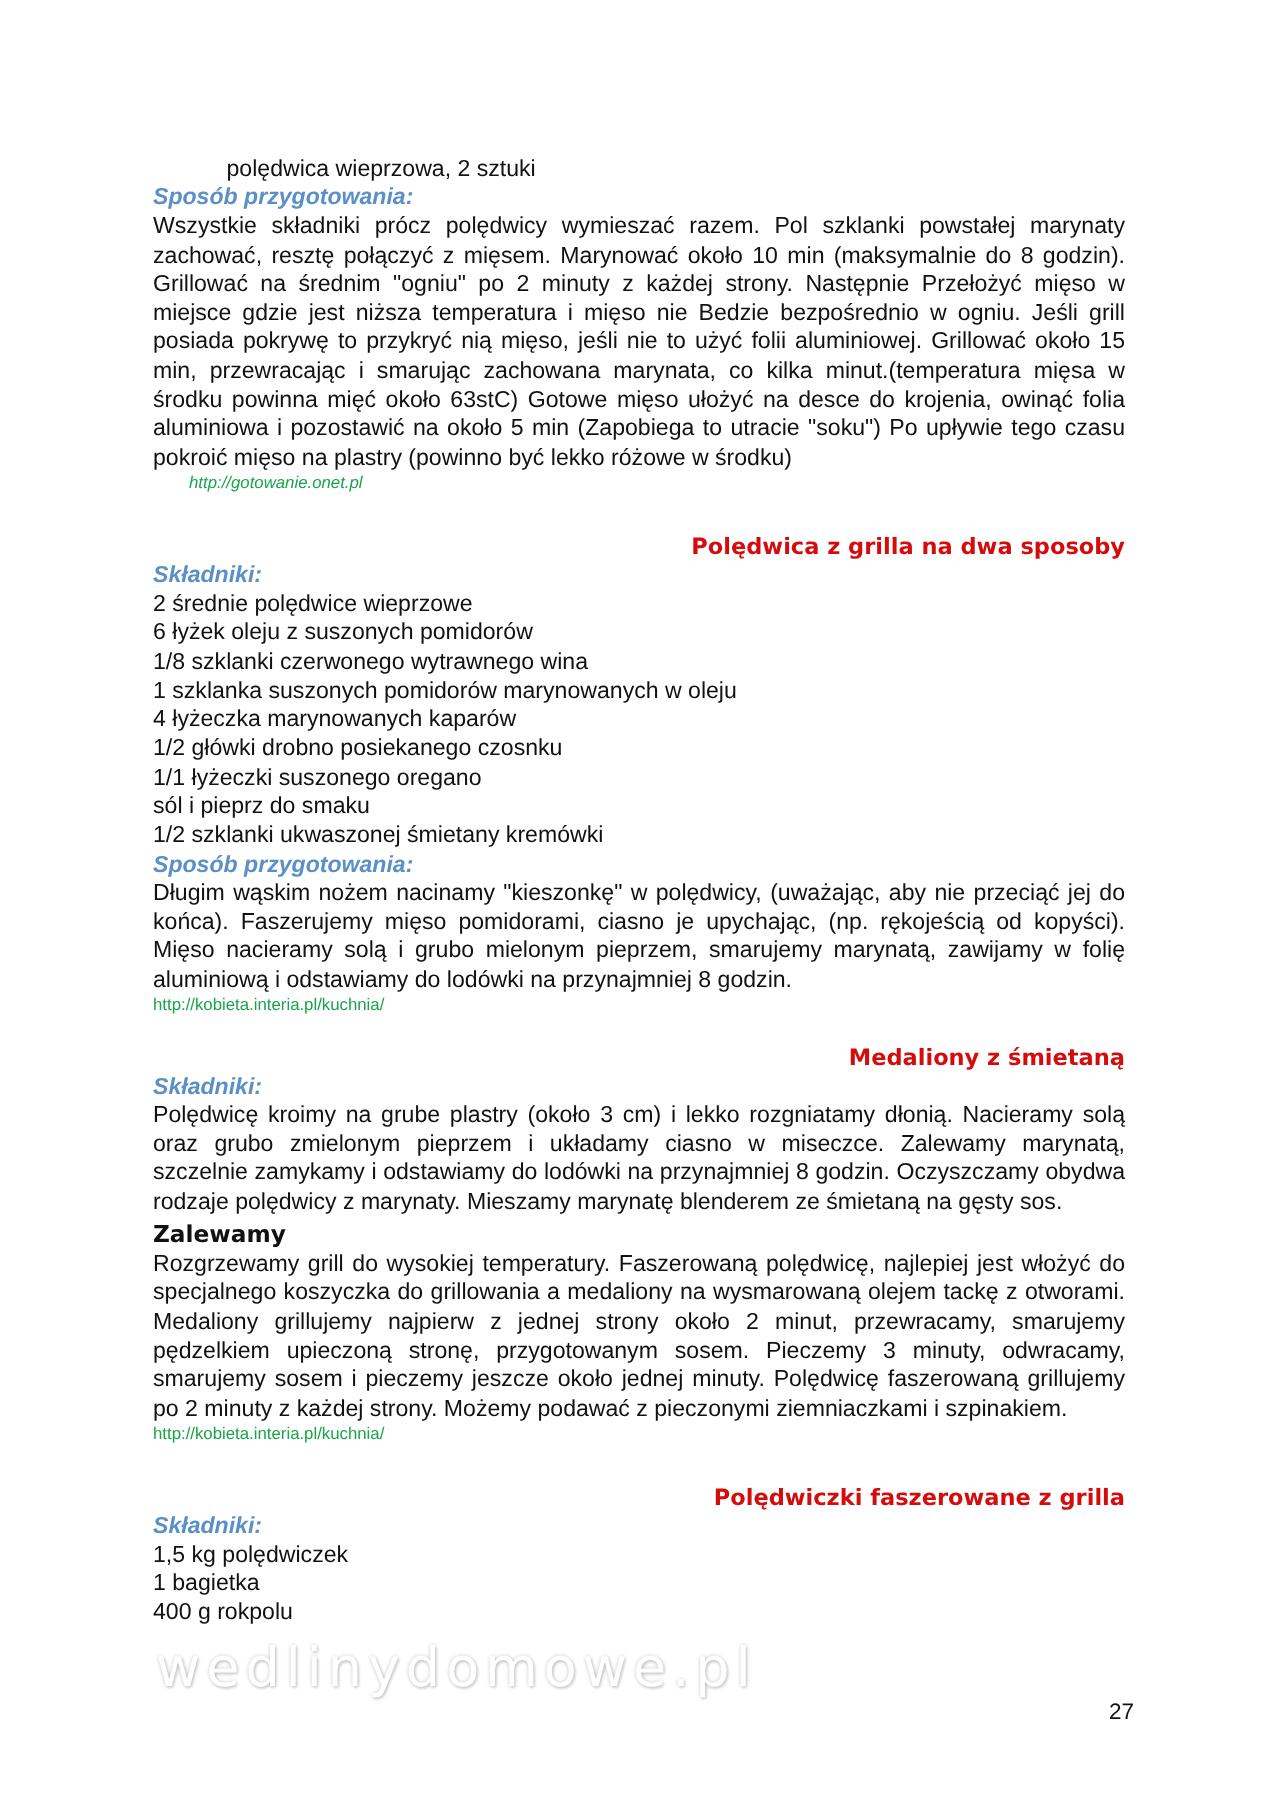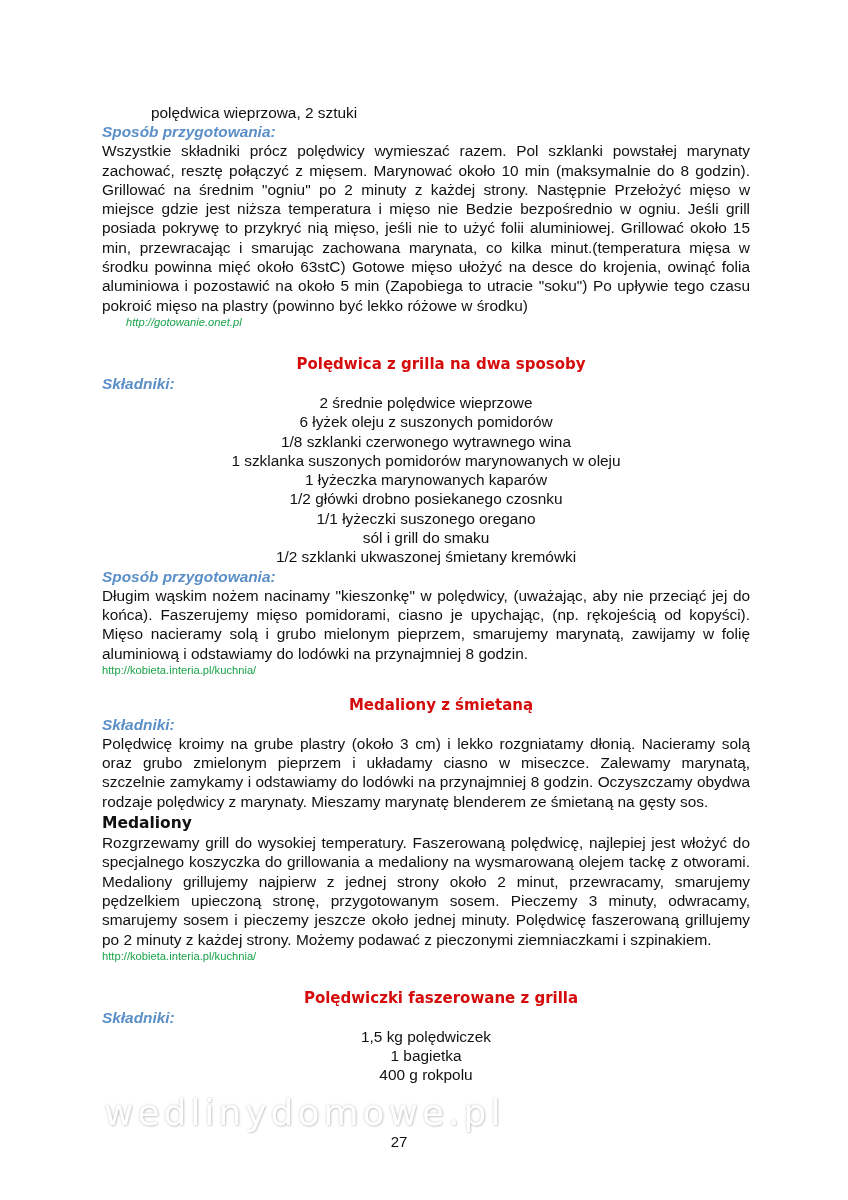--- a/index.html
+++ b/index.html
@@ -49,35 +49,34 @@
       display: block;
       text-decoration: none;
     }
     .source.italic { font-style: italic; margin-left: 24px; }
     .title {
       font-family: "DejaVu Sans", sans-serif;
       font-weight: bold;
       font-size: 15px;
       line-height: 20px;
       color: #d40c0c;
-      text-align: center;
+      text-align: right;
       margin-left: 30px;
     }
     .subhead {
       font-family: "DejaVu Sans", sans-serif;
       font-weight: bold;
       font-size: 15.5px;
       line-height: 20px;
       color: #111;
     }
     ul.ingredients {
       list-style: none;
       margin: 0;
       padding: 0;
-      text-align: center;
     }
     ul.ingredients li {
       font-size: 15.4px;
       line-height: 19.3px;
     }
     .watermark {
       position: absolute;
       left: 104px;
       top: 1092px;
       width: 660px;
@@ -88,25 +87,24 @@
       color: #ffffff;
       text-shadow: 0 0 3px rgba(0,0,0,0.22), 1px 1px 2px rgba(0,0,0,0.15);
       white-space: nowrap;
       opacity: 0.95;
     }
     .page-number {
       position: absolute;
       left: 0;
       width: 756px;
       top: 1133px;
-      text-align: center;
+      text-align: right;
       font-family: "Liberation Sans", sans-serif;
       font-size: 15px;
       color: #111;
-      padding-left: 21px;
     }
   </style>
 </head>
 <body>
 
 <div class="page">
 
   <section>
     <div class="txt indent1">polędwica wieprzowa, 2 sztuki</div>
     <div class="section-label">Sposób przygotowania:</div>
@@ -115,36 +113,36 @@
   </section>
 
   <section style="margin-top:24px;">
     <div class="title">Polędwica z grilla na dwa sposoby</div>
     <div class="section-label">Składniki:</div>
     <ul class="ingredients indent2">
       <li>2 średnie polędwice wieprzowe</li>
       <li>6 łyżek oleju z suszonych pomidorów</li>
       <li>1/8 szklanki czerwonego wytrawnego wina</li>
       <li>1 szklanka suszonych pomidorów marynowanych w oleju</li>
-      <li>1 łyżeczka marynowanych kaparów</li>
+      <li>4 łyżeczka marynowanych kaparów</li>
       <li>1/2 główki drobno posiekanego czosnku</li>
       <li>1/1 łyżeczki suszonego oregano</li>
-      <li>sól i grill do smaku</li>
+      <li>sól i pieprz do smaku</li>
       <li>1/2 szklanki ukwaszonej śmietany kremówki</li>
     </ul>
     <div class="section-label">Sposób przygotowania:</div>
     <p class="txt just" style="margin:0;">Długim wąskim nożem nacinamy "kieszonkę" w polędwicy, (uważając, aby nie przeciąć jej do końca). Faszerujemy mięso pomidorami, ciasno je upychając, (np. rękojeścią od kopyści). Mięso nacieramy solą i grubo mielonym pieprzem, smarujemy marynatą, zawijamy w folię aluminiową i odstawiamy do lodówki na przynajmniej 8 godzin.</p>
     <a class="source">http://kobieta.interia.pl/kuchnia/</a>
   </section>
 
   <section style="margin-top:17px;">
     <div class="title">Medaliony z śmietaną</div>
     <div class="section-label">Składniki:</div>
     <p class="txt just" style="margin:0;">Polędwicę kroimy na grube plastry (około 3 cm) i lekko rozgniatamy dłonią. Nacieramy solą oraz grubo zmielonym pieprzem i układamy ciasno w miseczce. Zalewamy marynatą, szczelnie zamykamy i odstawiamy do lodówki na przynajmniej 8 godzin. Oczyszczamy obydwa rodzaje polędwicy z marynaty. Mieszamy marynatę blenderem ze śmietaną na gęsty sos.</p>
-    <div class="subhead" style="margin-top:2px;">Medaliony</div>
+    <div class="subhead" style="margin-top:2px;">Zalewamy</div>
     <p class="txt just" style="margin:0;">Rozgrzewamy grill do wysokiej temperatury. Faszerowaną polędwicę, najlepiej jest włożyć do specjalnego koszyczka do grillowania a medaliony na wysmarowaną olejem tackę z otworami. Medaliony grillujemy najpierw z jednej strony około 2 minut, przewracamy, smarujemy pędzelkiem upieczoną stronę, przygotowanym sosem. Pieczemy 3 minuty, odwracamy, smarujemy sosem i pieczemy jeszcze około jednej minuty. Polędwicę faszerowaną grillujemy po 2 minuty z każdej strony. Możemy podawać z pieczonymi ziemniaczkami i szpinakiem.</p>
     <a class="source">http://kobieta.interia.pl/kuchnia/</a>
   </section>
 
   <section style="margin-top:24px;">
     <div class="title">Polędwiczki faszerowane z grilla</div>
     <div class="section-label">Składniki:</div>
     <ul class="ingredients indent2">
       <li>1,5 kg polędwiczek</li>
       <li>1 bagietka</li>

